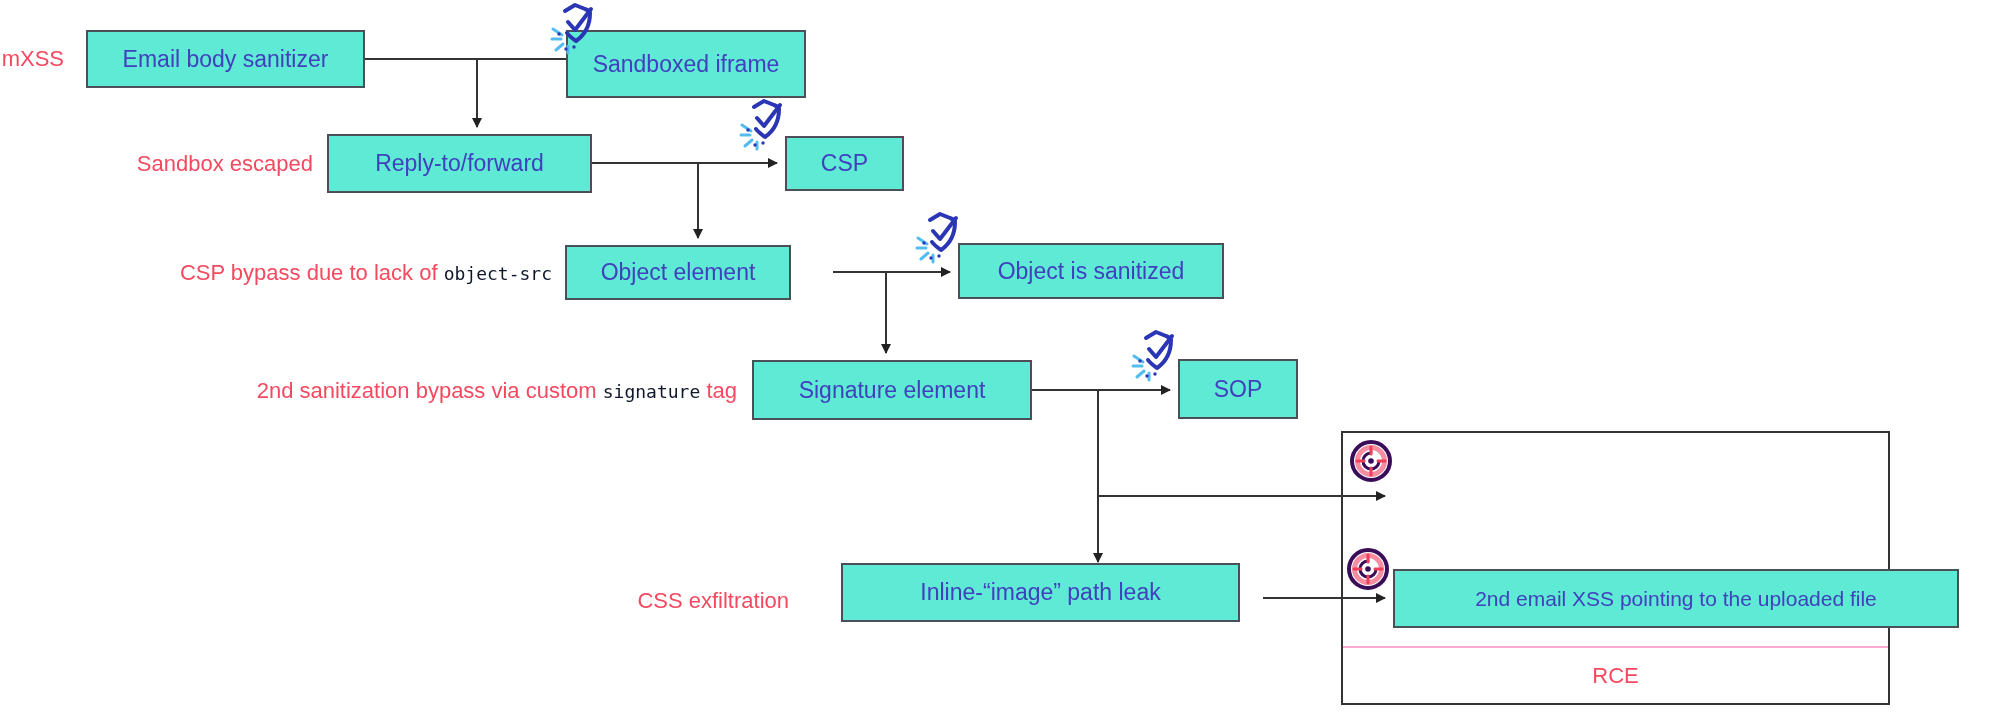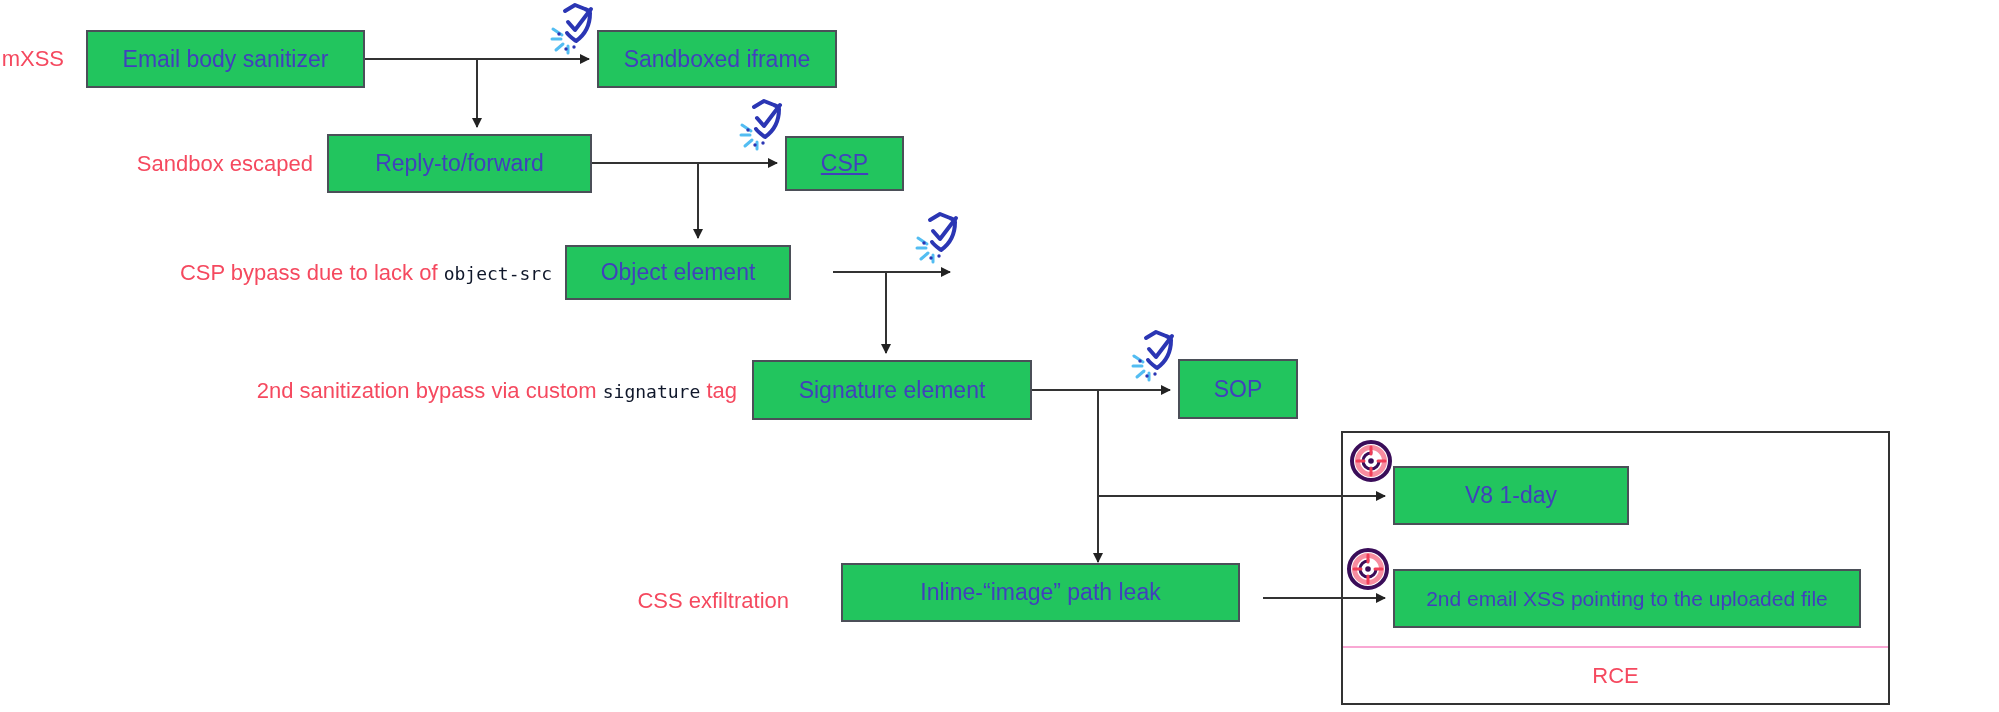--- a/index.html
+++ b/index.html
@@ -2,21 +2,21 @@
 <html><head>
 <meta charset="utf-8">
 <style>
   html,body{margin:0;padding:0;background:#ffffff;}
   #stage{
     position:relative;width:1999px;height:712px;overflow:hidden;
     font-family:"Liberation Sans","DejaVu Sans",sans-serif;
   }
   .node{
     position:absolute;
-    background:#22c55e;
+    background:#5eead4;
     border:2px solid #4b4f58;
     color:#4140bd;
     display:flex;align-items:center;justify-content:center;
     font-size:23px;
     box-sizing:border-box;
     white-space:nowrap;
   }
   .node.small-text{font-size:21px;}
   .red-label{
     position:absolute;
@@ -74,50 +74,50 @@
       <path d="M1098 390 V562" marker-end="url(#arrow)"></path>
       <path d="M1098 496 H1385" marker-end="url(#arrow)"></path>
       <path d="M1263 598 H1385" marker-end="url(#arrow)"></path>
     </g>
   </svg>
 
   <div class="node" style="left:86px;top:30px;width:279px;height:58px;">
     <span>Email body sanitizer</span>
   </div>
 
-  <div class="node" style="left:597px;top:30px;width:240px;height:58px;">
+  <div class="node" style="left:566px;top:30px;width:240px;height:68px;">
     <span>Sandboxed iframe</span>
   </div>
 
   <div class="node" style="left:327px;top:134px;width:265px;height:59px;">
     <span>Reply-to/forward</span>
   </div>
 
-  <div class="node" style="left:785px;top:136px;width:119px;height:55px;text-decoration:underline;">
+  <div class="node" style="left:785px;top:136px;width:119px;height:55px;">
     <span>CSP</span>
   </div>
 
   <div class="node" style="left:565px;top:245px;width:226px;height:55px;">
     <span>Object element</span>
   </div>
 
+  <div class="node" style="left:958px;top:243px;width:266px;height:56px;">
+    <span>Object is sanitized</span>
+  </div>
 
   <div class="node" style="left:752px;top:360px;width:280px;height:60px;text-align:right;">
     <span>Signature element</span>
   </div>
 
   <div class="node" style="left:1178px;top:359px;width:120px;height:60px;">
     <span>SOP</span>
   </div>
 
-  <div class="node" style="left:1393px;top:466px;width:236px;height:59px;">
-    <span>V8 1-day</span>
-  </div>
-
-  <div class="node small-text" style="left:1393px;top:569px;width:468px;height:59px;">
+
+  <div class="node small-text" style="left:1393px;top:569px;width:566px;height:59px;">
     <span>2nd email XSS pointing to the uploaded file</span>
   </div>
 
   <div class="node" style="left:841px;top:563px;width:399px;height:59px;">
     <span>Inline-“image” path leak</span>
   </div>
 
   <div class="red-label" style="right:1935px;top:45px;">
     <span>mXSS</span>
   </div>

